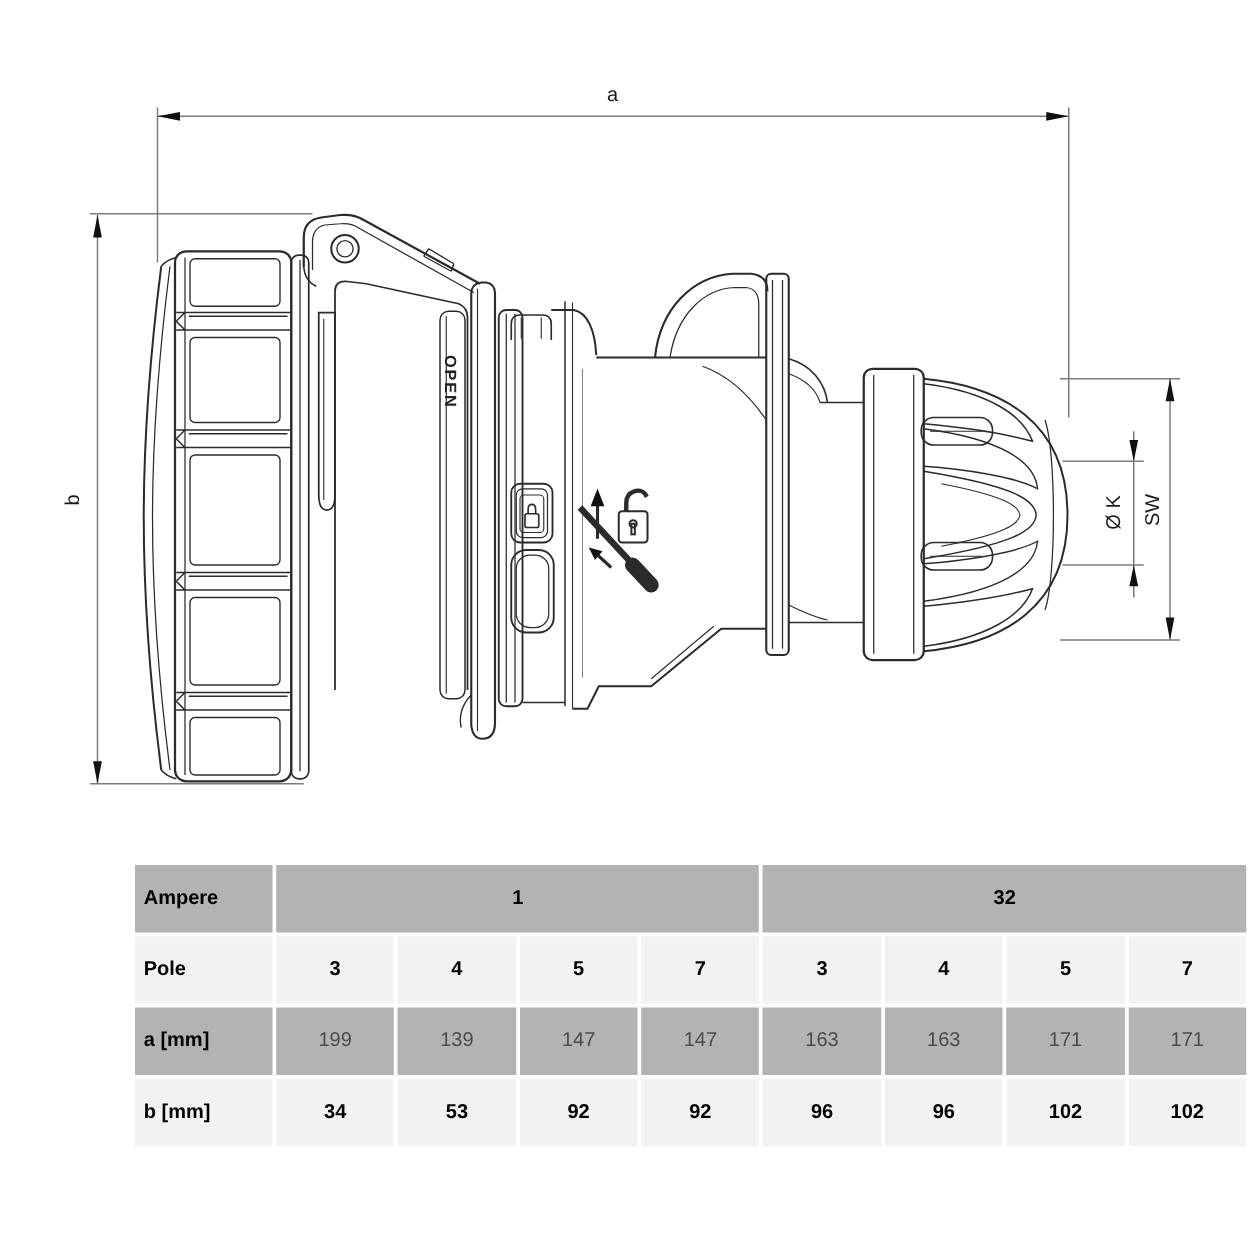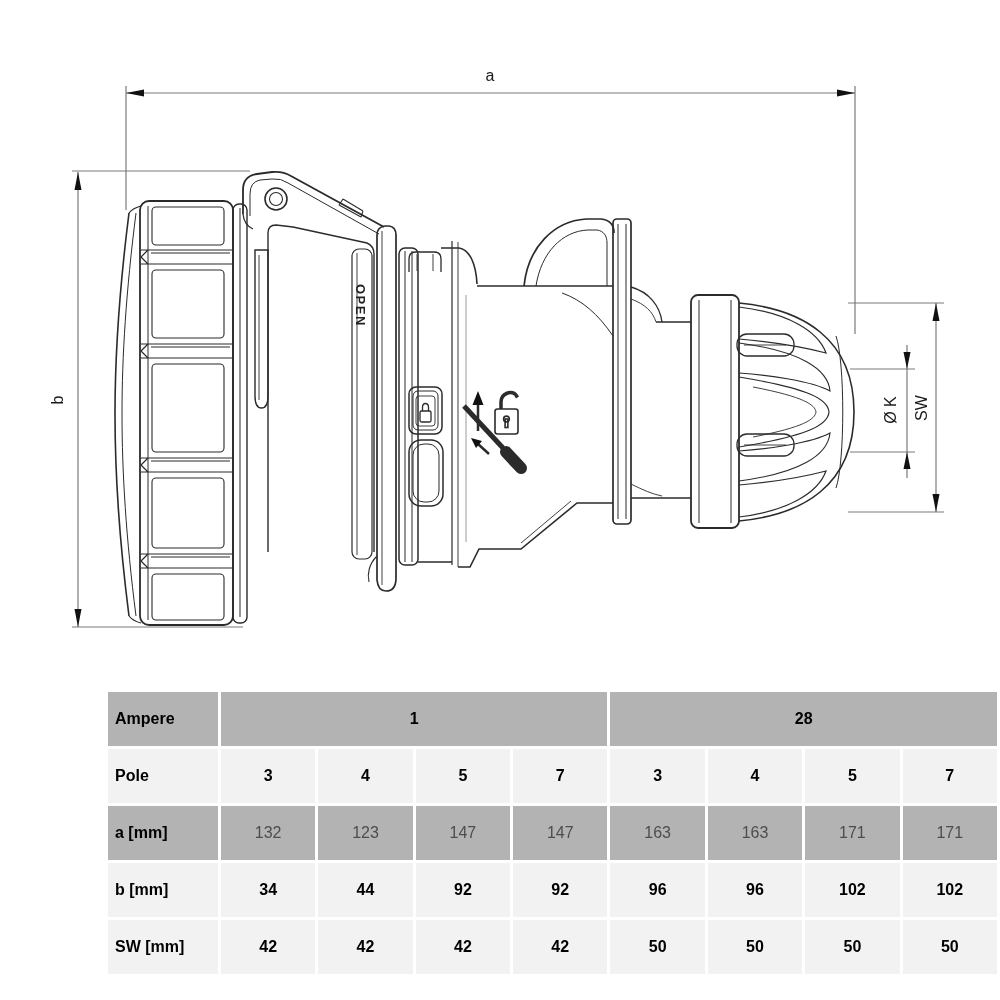--- a/index.html
+++ b/index.html
@@ -214,62 +214,51 @@
       </g>
     </g>
   </g>
 </svg>
 
   <table class="dim-table">
     <tbody>
         <tr class="g">
       <th class="lab">Ampere</th>
       <td class="v" colspan="4">1</td>
-      <td class="v" colspan="4">28</td>
+      <td class="v" colspan="4">32</td>
     </tr>
     <tr class="l">
       <th class="lab">Pole</th>
       <td class="v">3</td>
       <td class="v">4</td>
       <td class="v">5</td>
       <td class="v">7</td>
       <td class="v">3</td>
       <td class="v">4</td>
       <td class="v">5</td>
       <td class="v">7</td>
     </tr>
     <tr class="g muted">
       <th class="lab">a [mm]</th>
-      <td class="v">132</td>
-      <td class="v">123</td>
+      <td class="v">199</td>
+      <td class="v">139</td>
       <td class="v">147</td>
       <td class="v">147</td>
       <td class="v">163</td>
       <td class="v">163</td>
       <td class="v">171</td>
       <td class="v">171</td>
     </tr>
     <tr class="l">
       <th class="lab">b [mm]</th>
       <td class="v">34</td>
-      <td class="v">44</td>
+      <td class="v">53</td>
       <td class="v">92</td>
       <td class="v">92</td>
       <td class="v">96</td>
       <td class="v">96</td>
       <td class="v">102</td>
       <td class="v">102</td>
     </tr>
-    <tr class="l">
-      <th class="lab">SW [mm]</th>
-      <td class="v">42</td>
-      <td class="v">42</td>
-      <td class="v">42</td>
-      <td class="v">42</td>
-      <td class="v">50</td>
-      <td class="v">50</td>
-      <td class="v">50</td>
-      <td class="v">50</td>
-    </tr>
   </tbody>
     </table>
 
 </div>
 
 </body></html>

